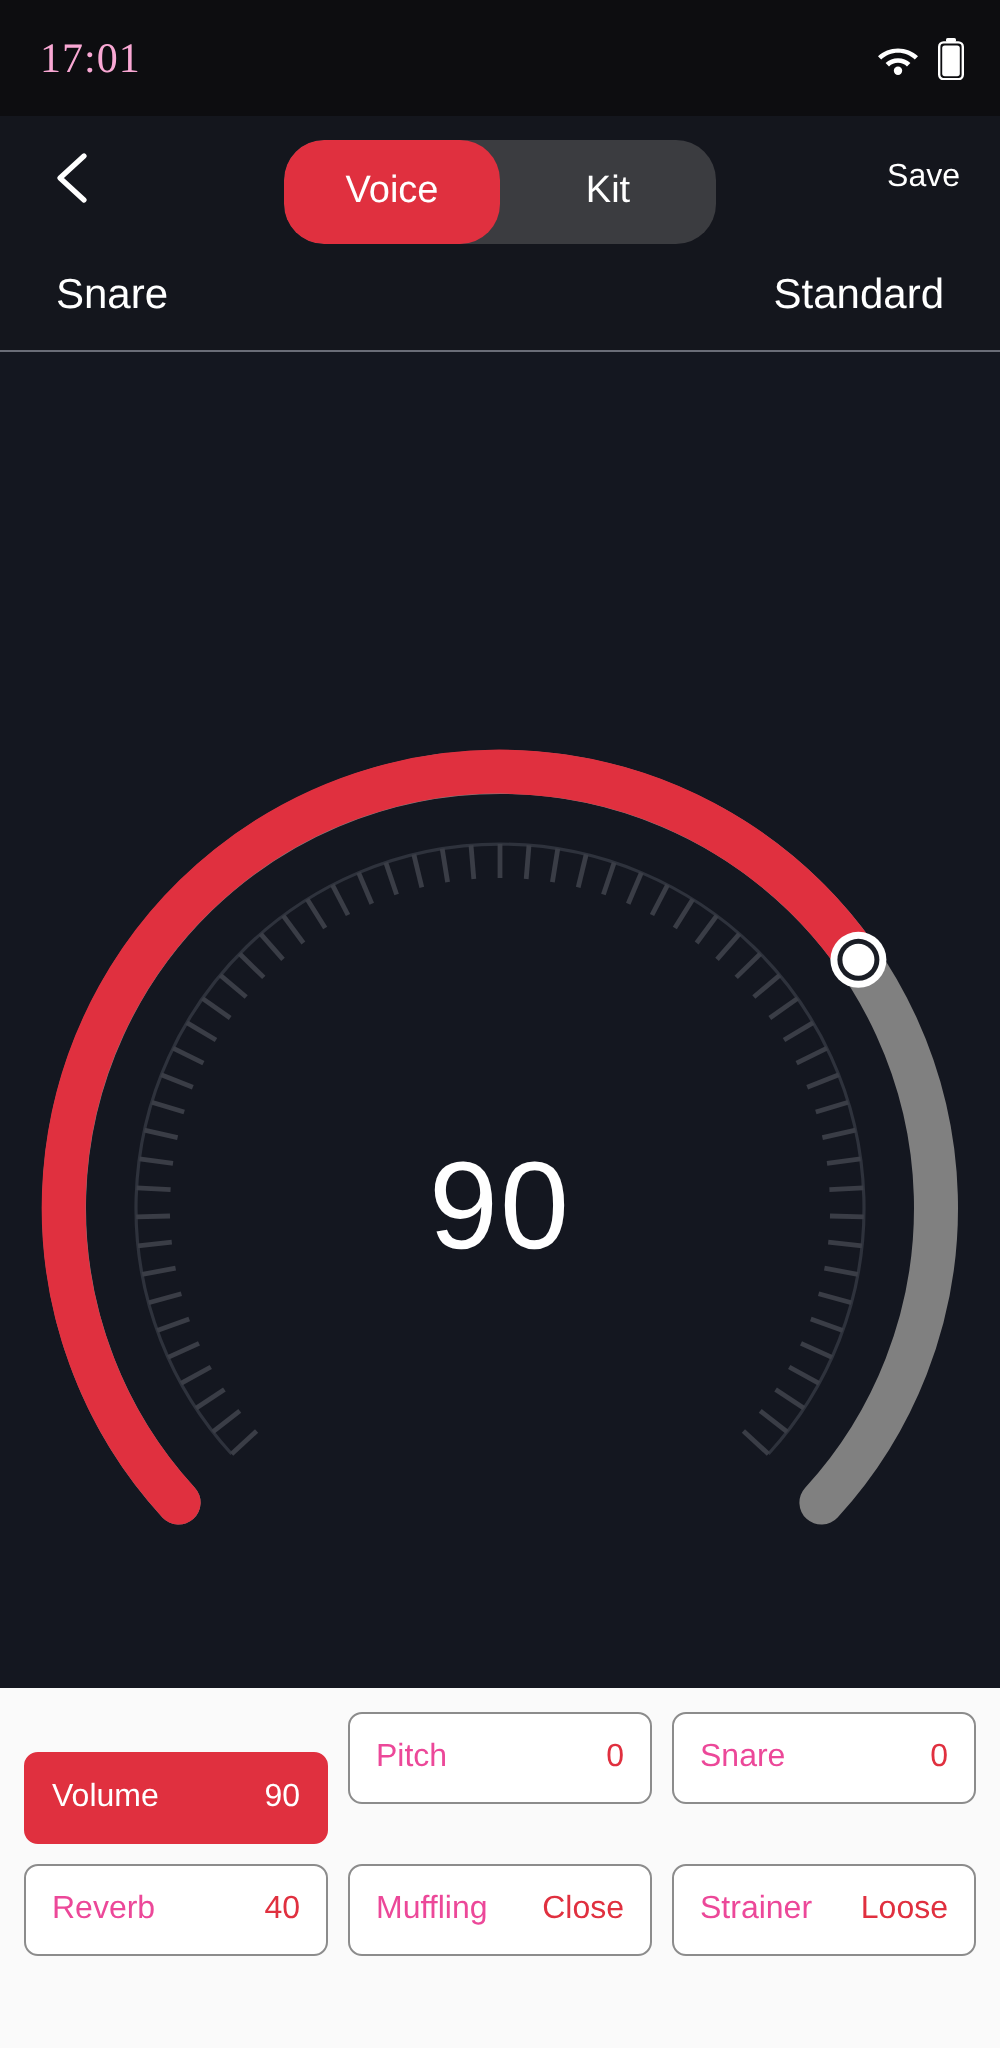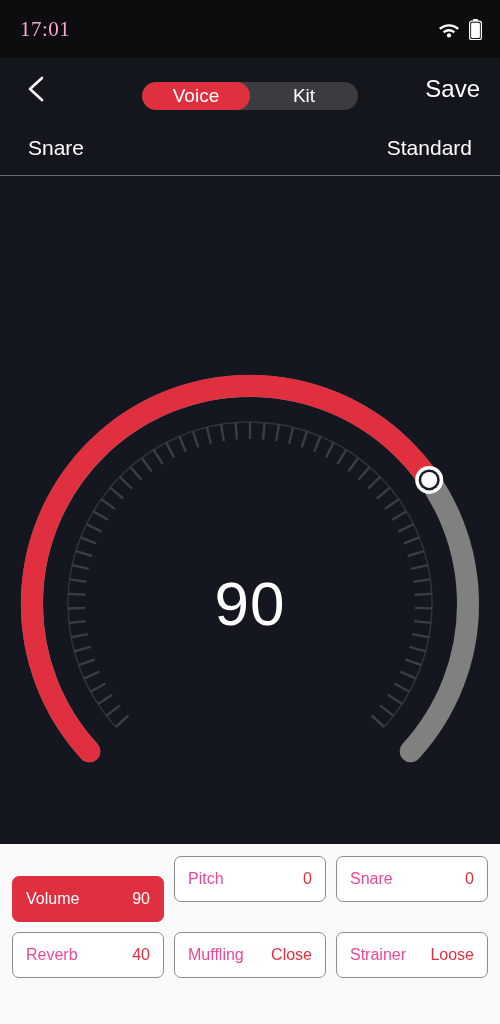--- a/index.html
+++ b/index.html
@@ -54,42 +54,42 @@
     cursor: pointer;
   }
   .back-btn svg { display: block; }
   .segmented {
     position: absolute;
     left: 50%;
     transform: translateX(-50%);
     display: flex;
     background: #3b3c40;
     border-radius: 20px;
-    height: 28px;
+    height: 52px;
     width: 216px;
     overflow: hidden;
     margin-top: 14px;
   }
   .seg-item {
     flex: 1;
     display: flex;
     align-items: center;
     justify-content: center;
     font-size: 19px;
     color: #ffffff;
     cursor: pointer;
     border-radius: 20px;
   }
   .seg-item.active {
     background: #e0303f;
     font-weight: 400;
   }
   .save-btn {
     color: #ffffff;
-    font-size: 24px;
+    font-size: 16px;
     cursor: pointer;
     padding: 4px 2px;
     margin-left: 40px;
   }
 
   
   .subheader {
     height: 56px;
     background: #14161d;
     display: flex;

